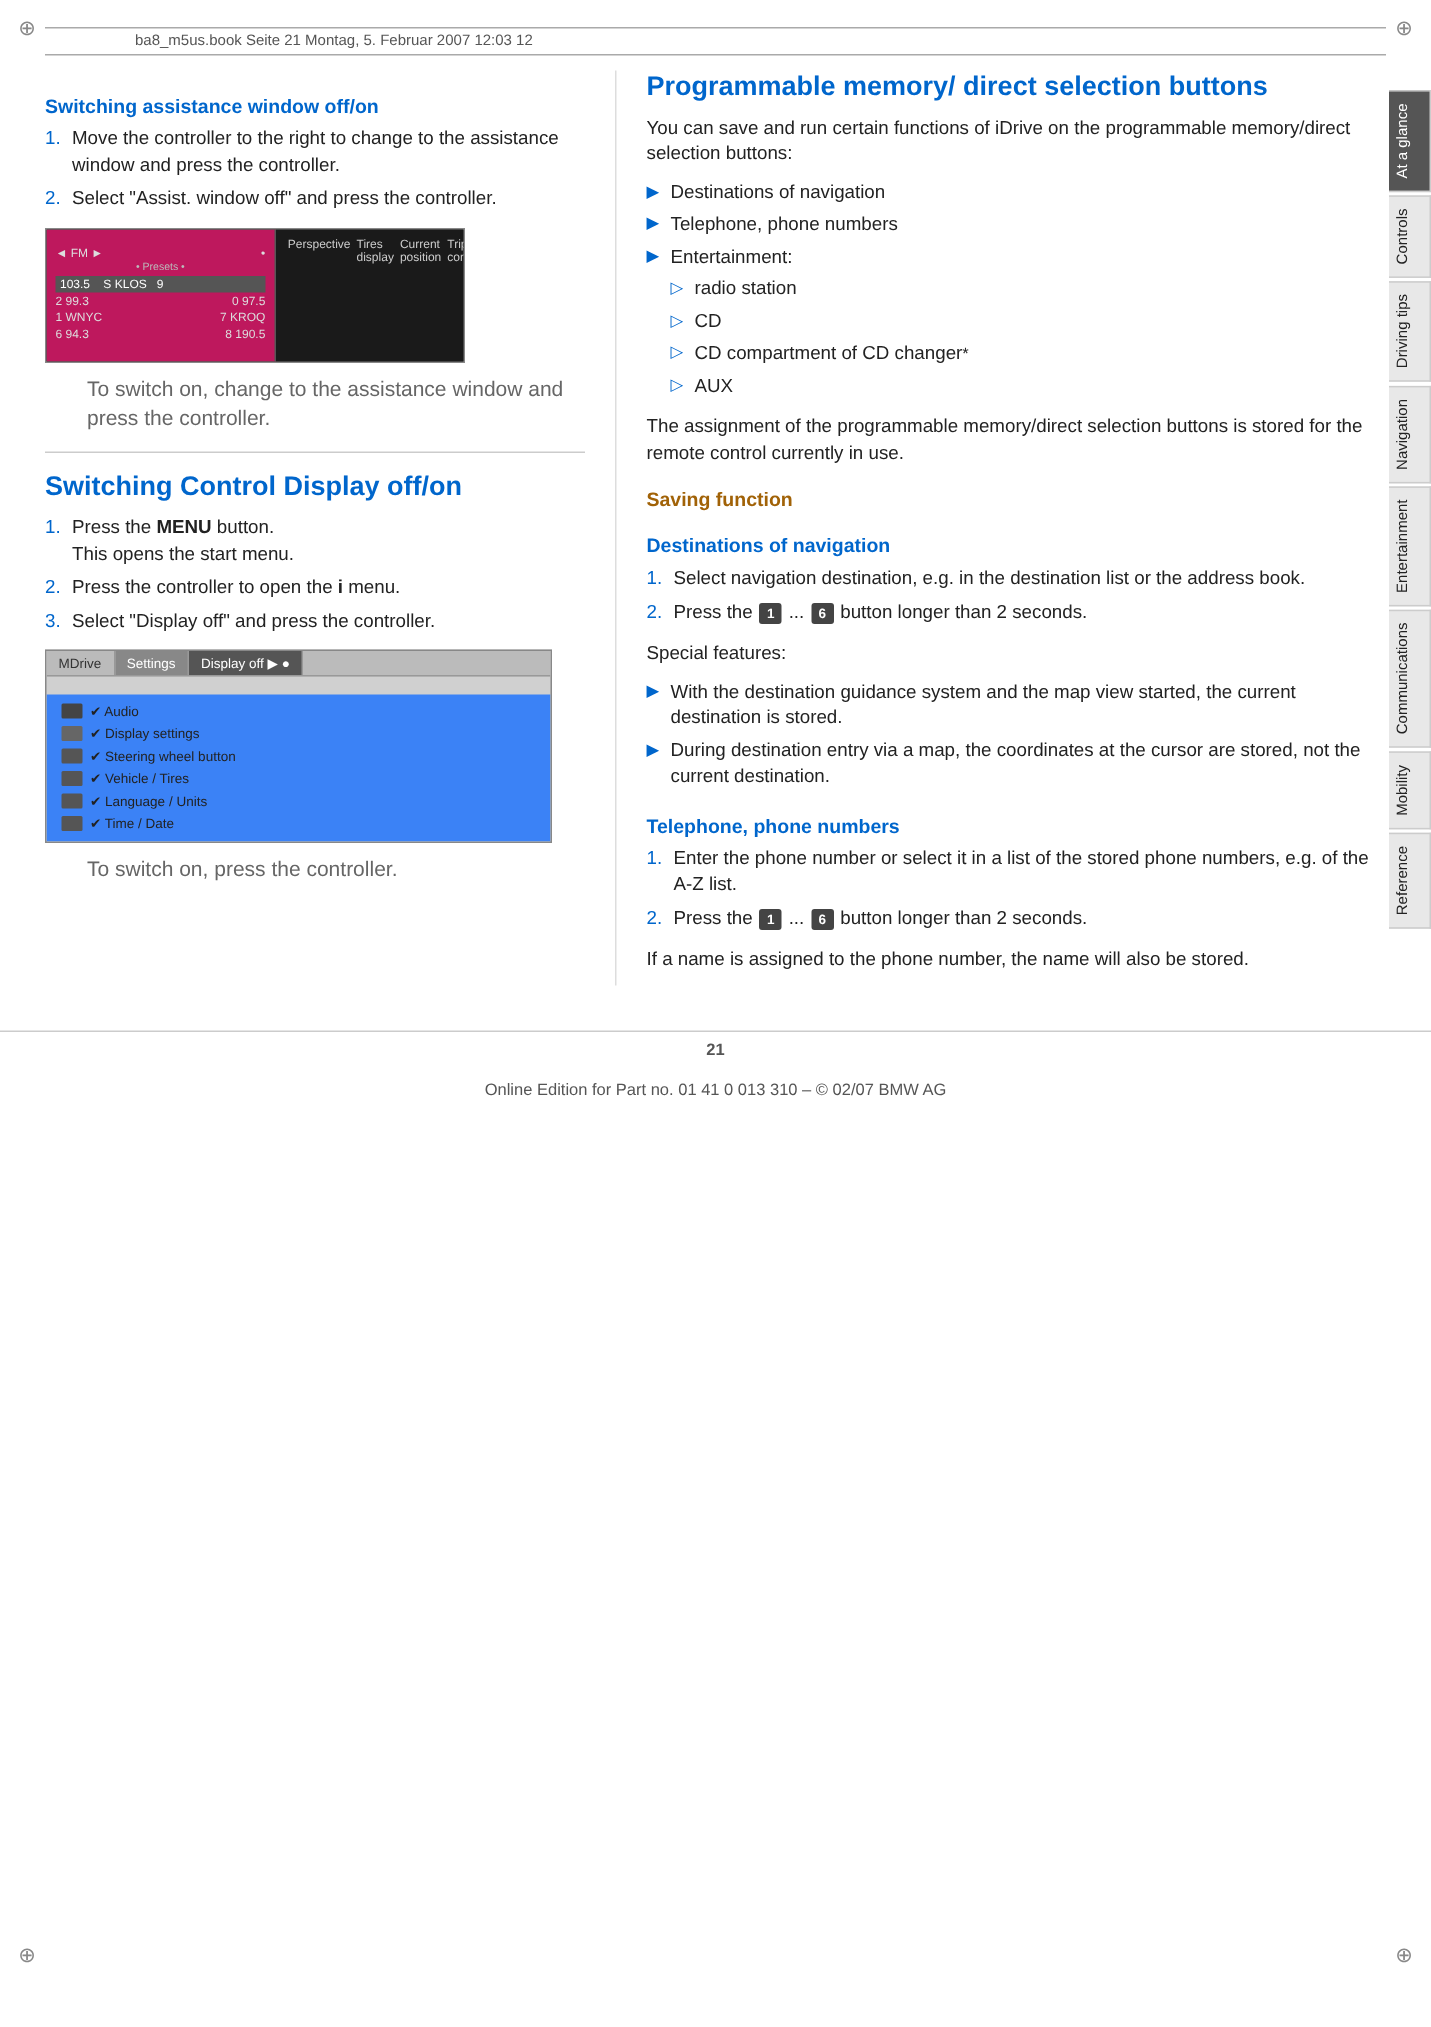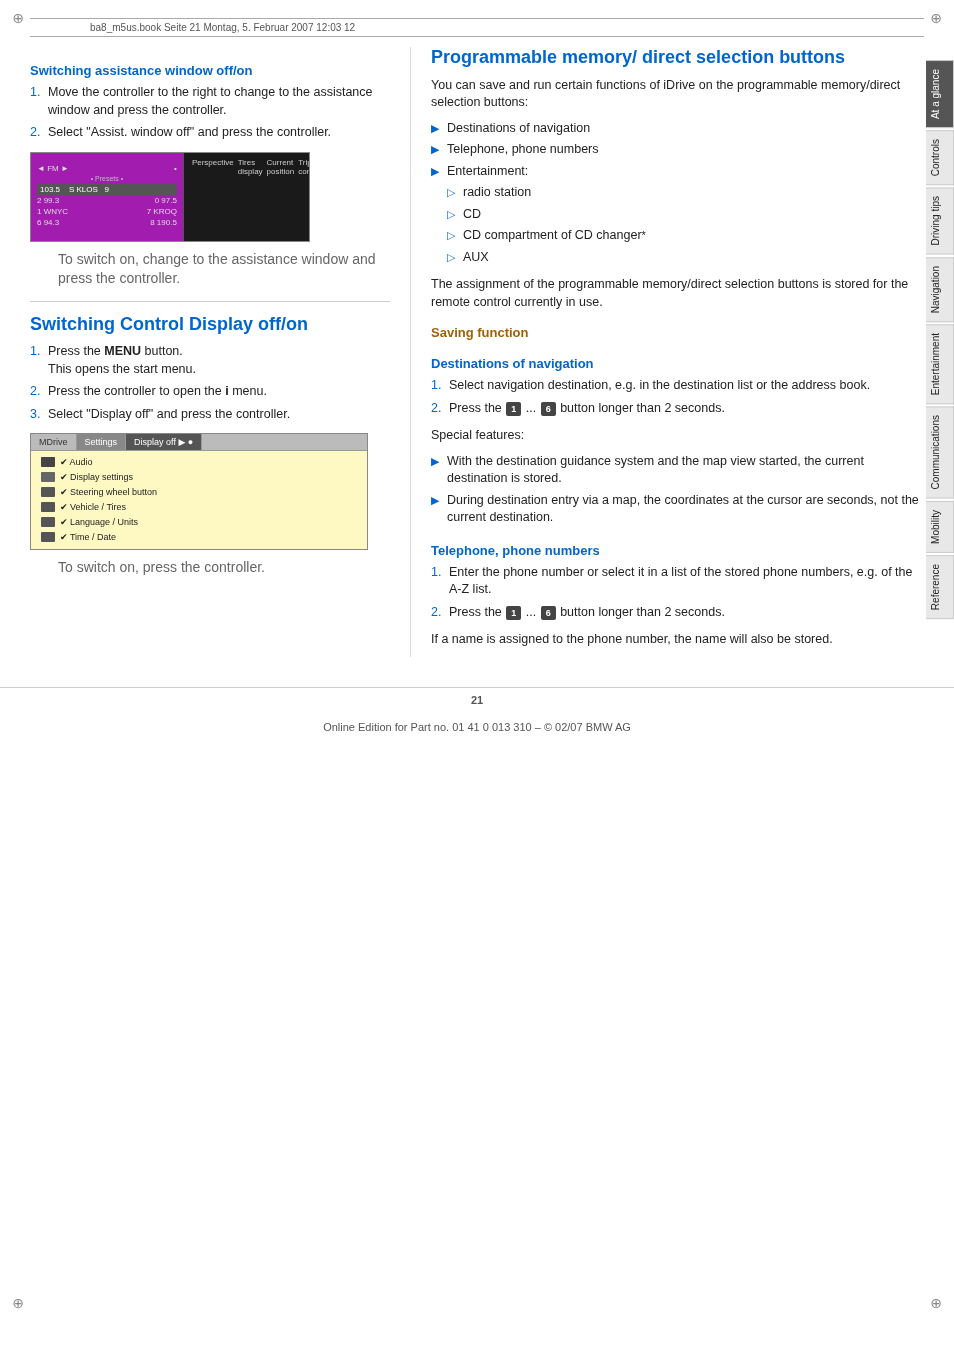--- a/index.html
+++ b/index.html
@@ -133,21 +133,21 @@
       justify-content: center;
       position: relative;
       overflow: hidden;
     }
     .screenshot-inner {
       display: flex;
       width: 100%;
       height: 100%;
     }
     .ss-left {
-      background: #a21caf;
+      background: #be185d;
       width: 55%;
       display: flex;
       flex-direction: column;
       justify-content: center;
       padding: 4px 6px;
       border-right: 1px solid #555;
     }
     .ss-right {
       background: #1a1a1a;
       width: 45%;
@@ -206,22 +206,23 @@
       color: #fff;
     }
     .settings-tab.display-off {
       background: #555;
       color: #fff;
       display: flex;
       align-items: center;
       gap: 4px;
     }
     .settings-body {
-      background: #fef9c3;
+      background: #3b82f6;
       padding: 4px 6px;
+      margin-top: 12px;
     }
     .settings-row {
       display: flex;
       align-items: center;
       padding: 2px 4px;
       font-size: 9px;
       color: #222;
       margin-bottom: 1px;
     }
     .settings-row .s-icon {
@@ -506,21 +507,21 @@
           </li>
         </ol>
         <p class="body-text">Special features:</p>
         <ul class="bullet-list">
           <li>
             <span class="arrow">▶</span>
             <span>With the destination guidance system and the map view started, the current destination is stored.</span>
           </li>
           <li>
             <span class="arrow">▶</span>
-            <span>During destination entry via a map, the coordinates at the cursor are seconds, not the current destination.</span>
+            <span>During destination entry via a map, the coordinates at the cursor are stored, not the current destination.</span>
           </li>
         </ul>
       </div>
 
       <div>
         <div class="section-heading-blue">Telephone, phone numbers</div>
         <ol class="num-list">
           <li>
             <span class="num">1.</span>
             <span class="text">Enter the phone number or select it in a list of the stored phone numbers, e.g. of the A-Z list.</span>

